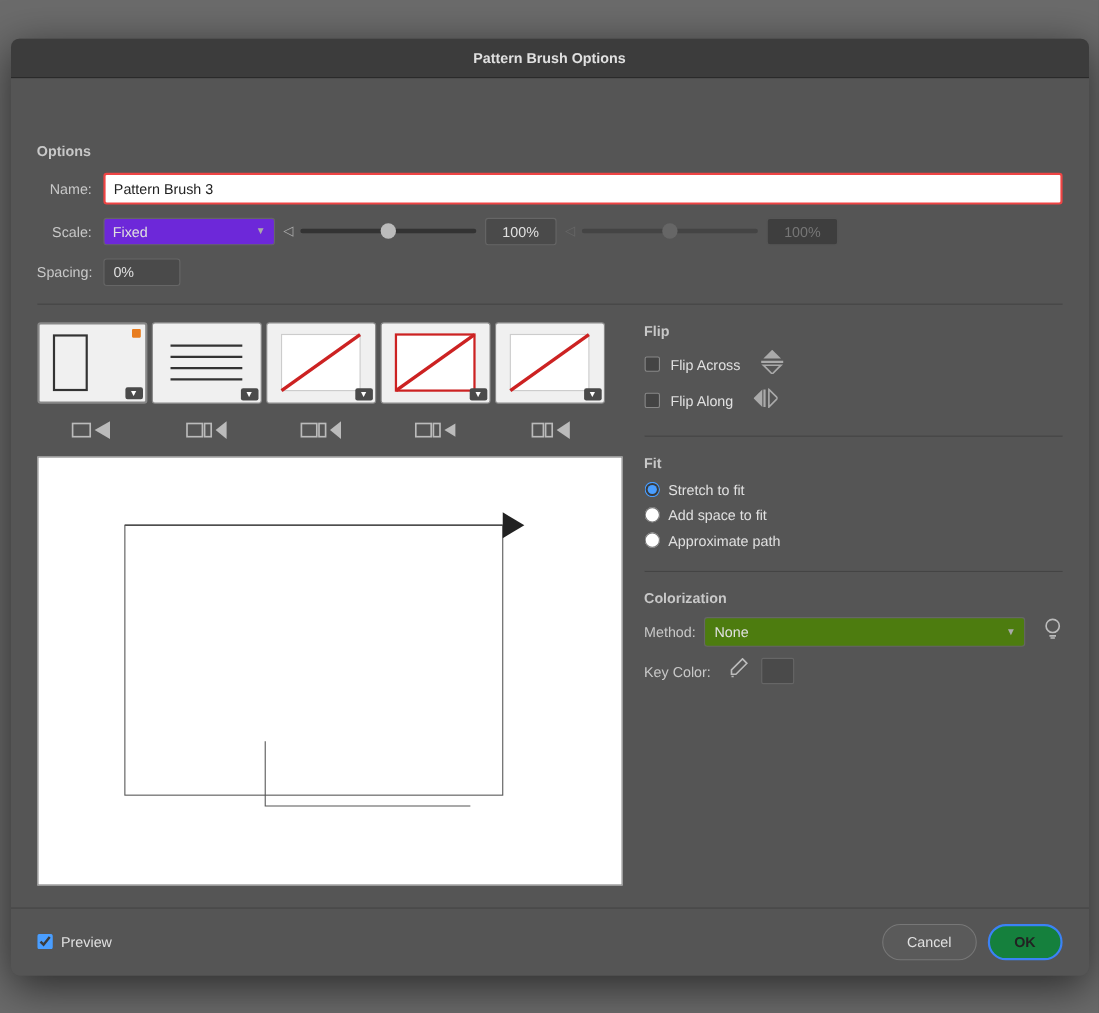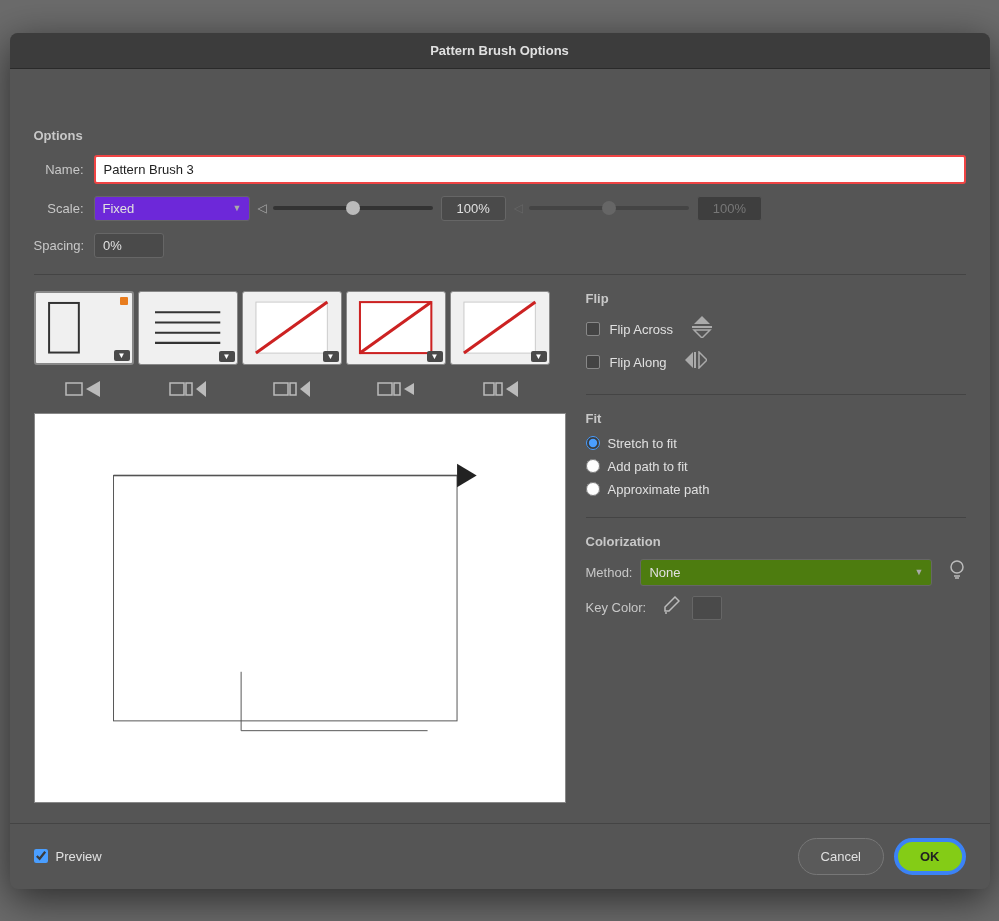--- a/index.html
+++ b/index.html
@@ -360,23 +360,23 @@
       font-weight: 500;
       cursor: pointer;
       border: none;
     }
     .btn-cancel {
       background: #5a5a5a;
       color: #e0e0e0;
       border: 1px solid #777;
     }
     .btn-ok {
-      background: #84cc16;
+      background: #15803d;
       color: #222;
-      border: 4px solid #3b82f6;
+      border: 2px solid #3b82f6;
       font-weight: 600;
     }
     .divider-h {
       border: none;
       border-top: 1px solid #444;
       margin: 16px 0;
     }
 
     
     .tile-svg {
@@ -597,21 +597,21 @@
 
         <div class="fit-section">
           <div class="fit-title">Fit</div>
 
           <div class="radio-row">
             <input type="radio" name="fit" class="radio-input" checked="" style="">
             <span>Stretch to fit</span>
           </div>
           <div class="radio-row">
             <input type="radio" name="fit" class="radio-input" style="">
-            <span>Add path to fit</span>
+            <span>Add space to fit</span>
           </div>
           <div class="radio-row">
             <input type="radio" name="fit" class="radio-input" style="">
             <span>Approximate path</span>
           </div>
         </div>
 
         <hr class="divider-h">
 
         <div class="color-section">

